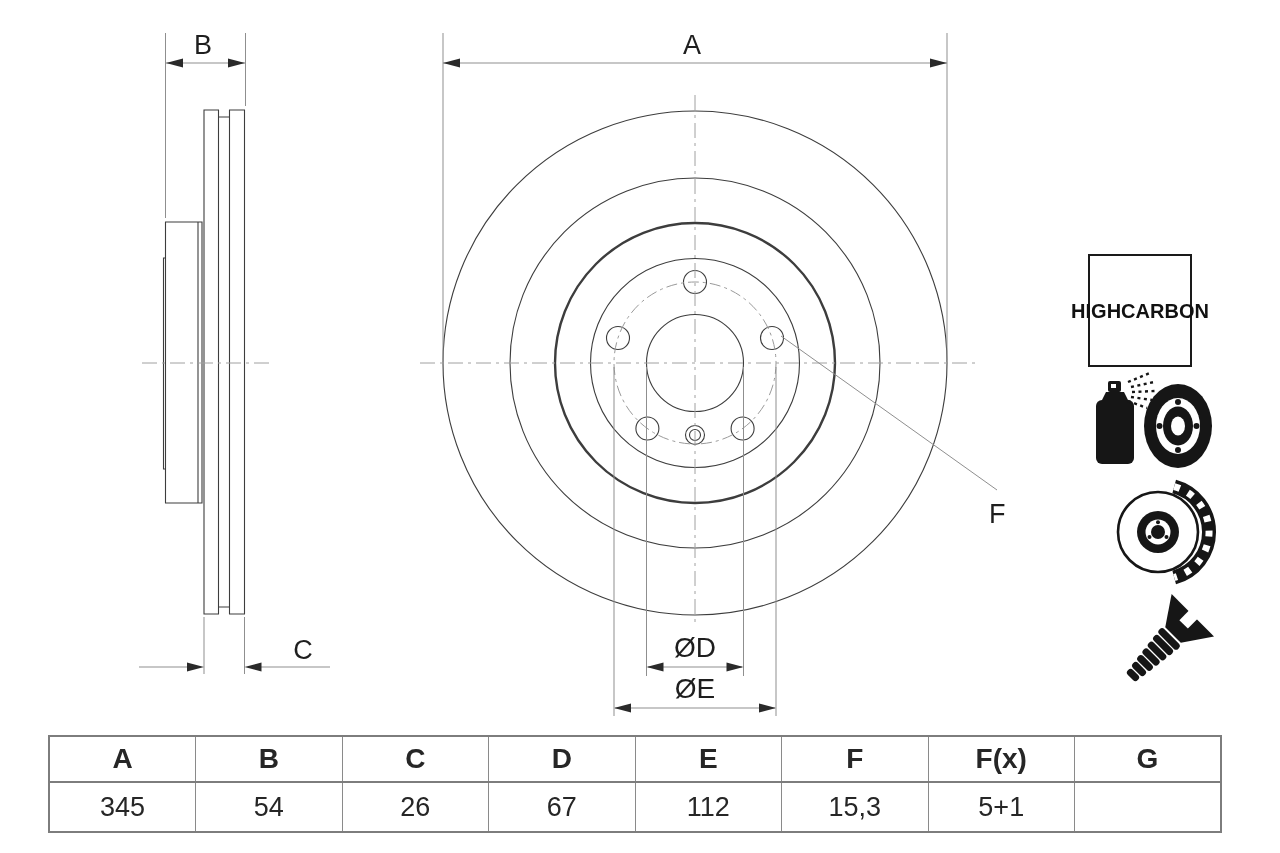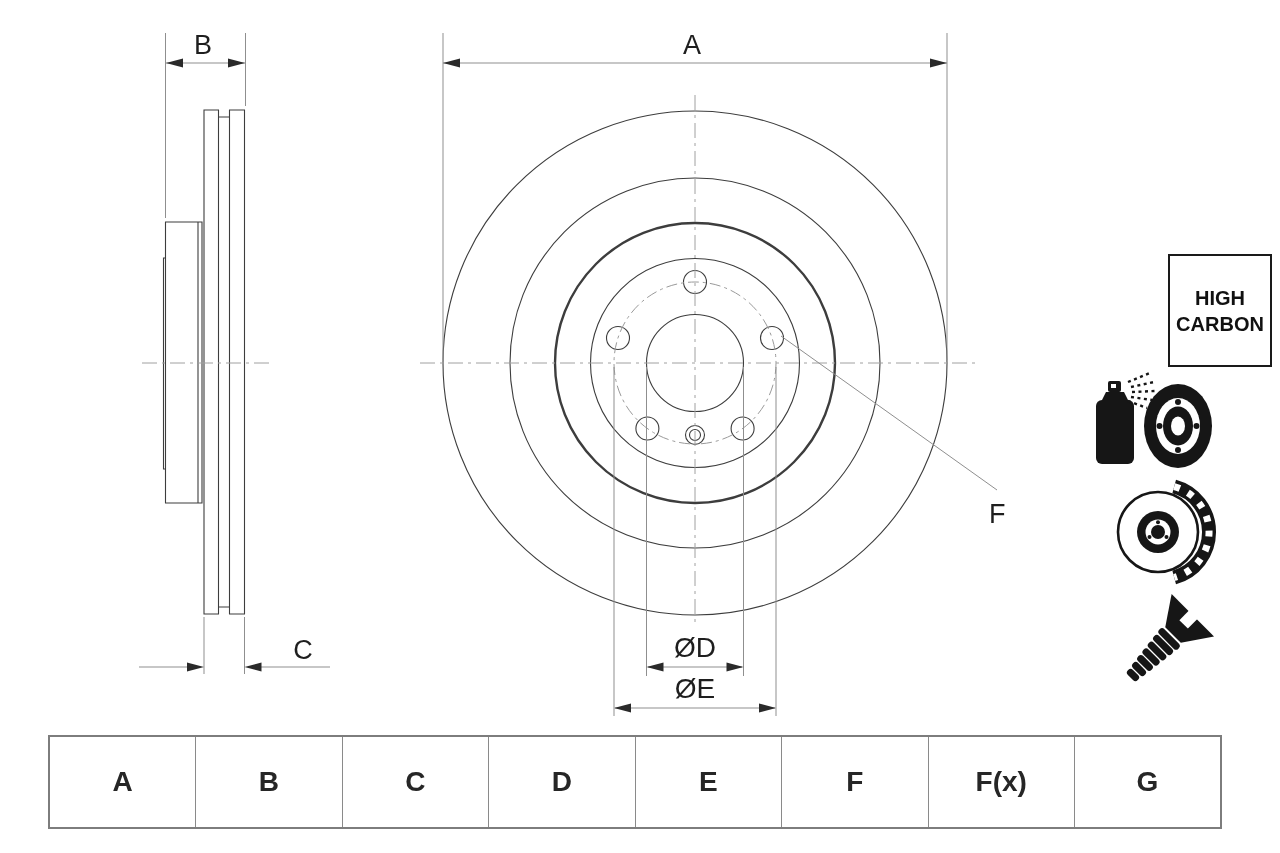--- a/index.html
+++ b/index.html
@@ -11,22 +11,22 @@
   
   .dim-table{position:absolute;left:48px;top:735px;width:1174px;height:94px;
              border-collapse:collapse;table-layout:fixed;background:#fff;}
   .dim-table th,.dim-table td{border:1px solid #8a8a8a;text-align:center;vertical-align:middle;
              padding:0;color:#262626;}
   .dim-table tr.hdr th{height:44px;font-size:28px;font-weight:bold;border-bottom:2px solid #7d7d7d;}
   .dim-table tr.val td{height:48px;font-size:27px;font-weight:normal;}
   .dim-table{border:2px solid #7d7d7d;}
 
   
-  .badge{position:absolute;left:1168px;top:254px;width:100px;height:109px;border:2px solid #1a1a1a;
-         display:flex;flex-direction:column;align-items:center;justify-content:center;
+  .badge{position:absolute;left:1088px;top:254px;width:100px;height:109px;border:2px solid #1a1a1a;
+         display:flex;flex-direction:row;align-items:center;justify-content:center;
          font-weight:bold;font-size:20px;line-height:1.3;color:#111;background:#fff;text-align:center;}
 </style>
 </head>
 <body>
 
 <div class="screen">
 
   <svg class="abs" style="left:0;top:0" width="1280" height="735" viewBox="0 0 1280 735">
 
     <g stroke="#3d3d3d" stroke-width="1.1" fill="none">
@@ -195,16 +195,26 @@
         <tr class="hdr">
       <th>A</th>
       <th>B</th>
       <th>C</th>
       <th>D</th>
       <th>E</th>
       <th>F</th>
       <th>F(x)</th>
       <th>G</th>
     </tr>
+    <tr class="val">
+      <td>345</td>
+      <td>54</td>
+      <td>26</td>
+      <td>67</td>
+      <td>112</td>
+      <td>15,3</td>
+      <td>5+1</td>
+      <td></td>
+    </tr>
   </tbody>
     </table>
 
 </div>
 
 </body></html>

